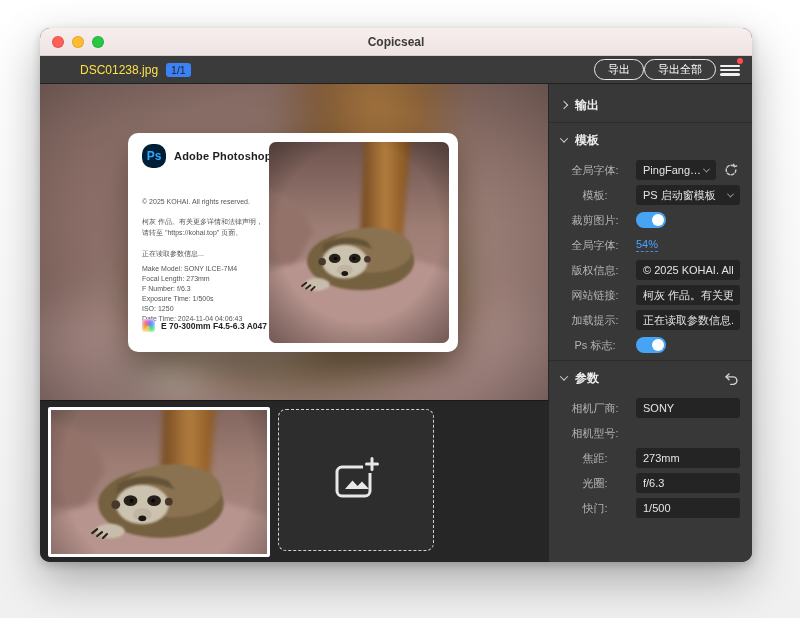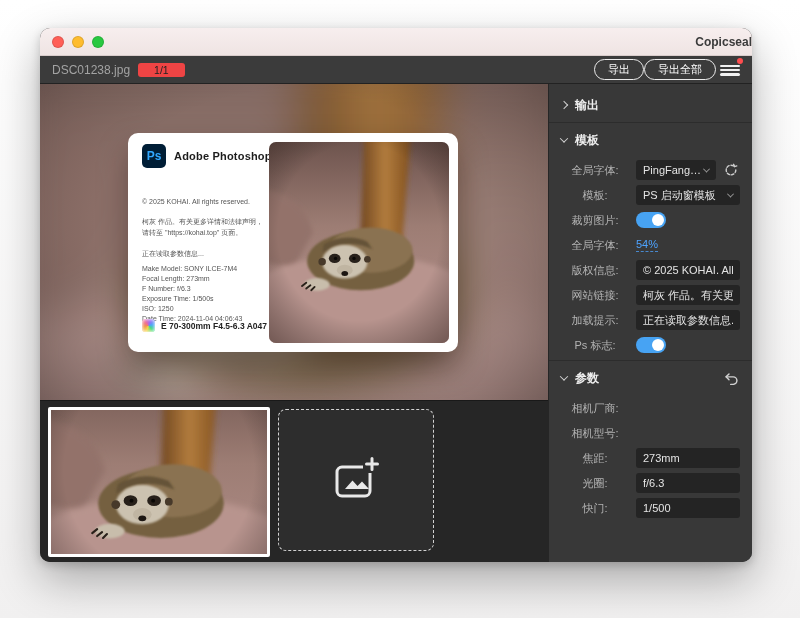--- a/index.html
+++ b/index.html
@@ -17,28 +17,28 @@
   }
   
   .titlebar{
     height:28px; background:linear-gradient(#f7eeee,#efe4e3);
     border-bottom:1px solid #d9cccb; position:relative;
     display:flex; align-items:center;
   }
   .lights{ display:flex; gap:8px; padding-left:12px; z-index:2; }
   .light{ width:12px; height:12px; border-radius:50%; border:.5px solid rgba(0,0,0,.12); }
   .light.red{ background:#ff5f57; } .light.yellow{ background:#febc2e; } .light.green{ background:#28c840; }
-  .win-title{ position:absolute; left:0; right:0; text-align:right; font-size:12px; font-weight:bold; color:#3b3b3b; }
+  .win-title{ position:absolute; left:0; right:0; text-align:center; font-size:12px; font-weight:bold; color:#3b3b3b; }
   
   .toolbar{
     height:28px; background:#3b3b3b; border-bottom:1px solid #222;
     display:flex; align-items:center; padding:0 12px; gap:8px;
   }
-  .filename{ color:#a3a3a3; font-size:12px; }
-  .counter-badge{ background:#ef4444; color:#222; font-size:10.5px; padding:1px 16px; border-radius:3px; }
+  .filename{ color:#fde047; font-size:12px;margin-left:28px; }
+  .counter-badge{ background:#3b82f6; color:#222; font-size:10.5px; padding:1px 5px; border-radius:3px; }
   .toolbar-right{ margin-left:auto; display:flex; align-items:center; gap:0; }
   .pill-btn{
     border:1px solid #ececec; background:transparent; color:#fff;
     font-size:11px; padding:3px 13px; border-radius:999px; cursor:pointer;
     font-family:inherit; line-height:1.2;
   }
   .menu-btn{ position:relative; width:20px; height:14px; margin-left:4px; cursor:pointer; }
   .menu-btn .bar{ height:2.2px; background:#f0f0f0; border-radius:2px; margin:2.2px 0; }
   .menu-dot{ position:absolute; right:-3px; top:-5px; width:6px; height:6px; background:#ff4d4f; border-radius:50%; }
   
@@ -50,21 +50,21 @@
   .preview-shade{ position:absolute; inset:0; background:radial-gradient(ellipse at 50% 45%, rgba(0,0,0,0) 55%, rgba(20,10,8,.25) 100%); }
   
   .card{
     position:absolute; left:88px; top:49px; width:330px; height:219px;
     background:#fff; border-radius:10px; box-shadow:0 14px 30px rgba(25,8,8,.35);
   }
   .card-photo{ position:absolute; top:9px; right:9px; width:180px; height:201px; border-radius:7px; overflow:hidden; }
   .card-photo svg{ width:100%; height:100%; display:block; }
   .card-text{ position:absolute; left:14px; top:0; width:132px; height:100%; color:#555; }
   .logo-row{ position:absolute; top:11px; left:0; display:flex; align-items:center; gap:8px; }
-  .ps-logo{ width:24px; height:24px; background:#001e36; border-radius:5px; color:#31a8ff;
+  .ps-logo{ width:24px; height:24px; background:#001e36; border-radius:10px; color:#31a8ff;
             font-weight:bold; font-size:12px; display:flex; align-items:center; justify-content:center; }
   .app-name{ font-weight:bold; font-size:11px; color:#1d1d1d; letter-spacing:.2px; }
   .c-copy{ position:absolute; top:64px; font-size:7px; line-height:1.4; }
   .c-web{ position:absolute; top:84px; font-size:7px; line-height:1.55; }
   .c-load{ position:absolute; top:116px; font-size:7px; }
   .c-exif{ position:absolute; top:131px; font-size:7px; line-height:1.42; }
   .lens-row{ position:absolute; top:186px; display:flex; align-items:center; gap:6px; }
   .lens-icon{ width:13px; height:13px; border-radius:3.5px;
     background:conic-gradient(from 200deg,#f6d54a,#f08f4e,#ef6a9b,#9b6cf6,#48a7f8,#4ade80,#f6d54a);
     box-shadow:inset 0 0 3px 1px rgba(255,255,255,.75); }
@@ -319,20 +319,21 @@
         <span class="icon-btn">
           <svg width="15" height="13" viewBox="0 0 18 15">
             <path d="M6 2 L2.5 5.5 L6 9" fill="none" stroke="#d2d2d2" stroke-width="1.7" stroke-linecap="round" stroke-linejoin="round"></path>
             <path d="M2.5 5.5 H11 a4.5 4.5 0 0 1 0 9 H8" fill="none" stroke="#d2d2d2" stroke-width="1.7" stroke-linecap="round"></path>
           </svg>
         </span>
       </div>
 
       <div class="row">
         <span class="lbl">相机厂商:</span>
+        <input class="txt" type="text" value="SONY" style="">
       </div>
 
       <div class="row">
         <span class="lbl">相机型号:</span>
       </div>
 
       <div class="row">
         <span class="lbl">焦距:</span>
         <input class="txt" type="text" value="273mm" style="">
       </div>

